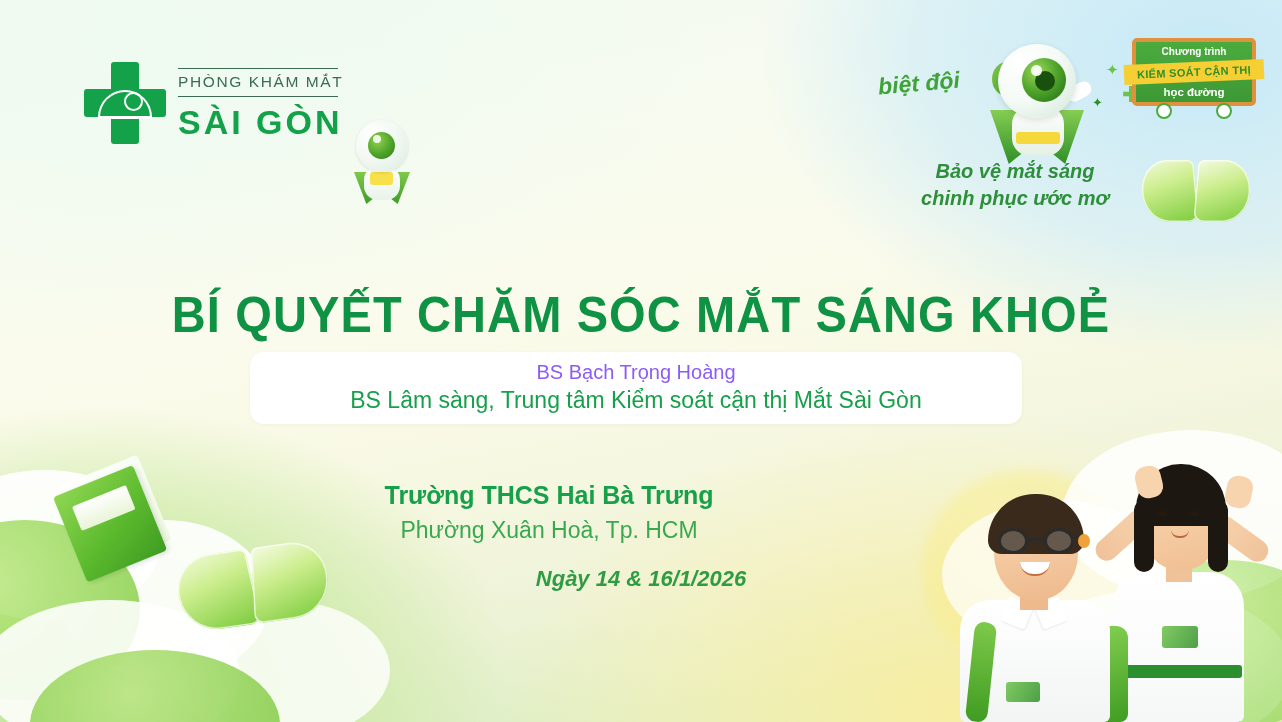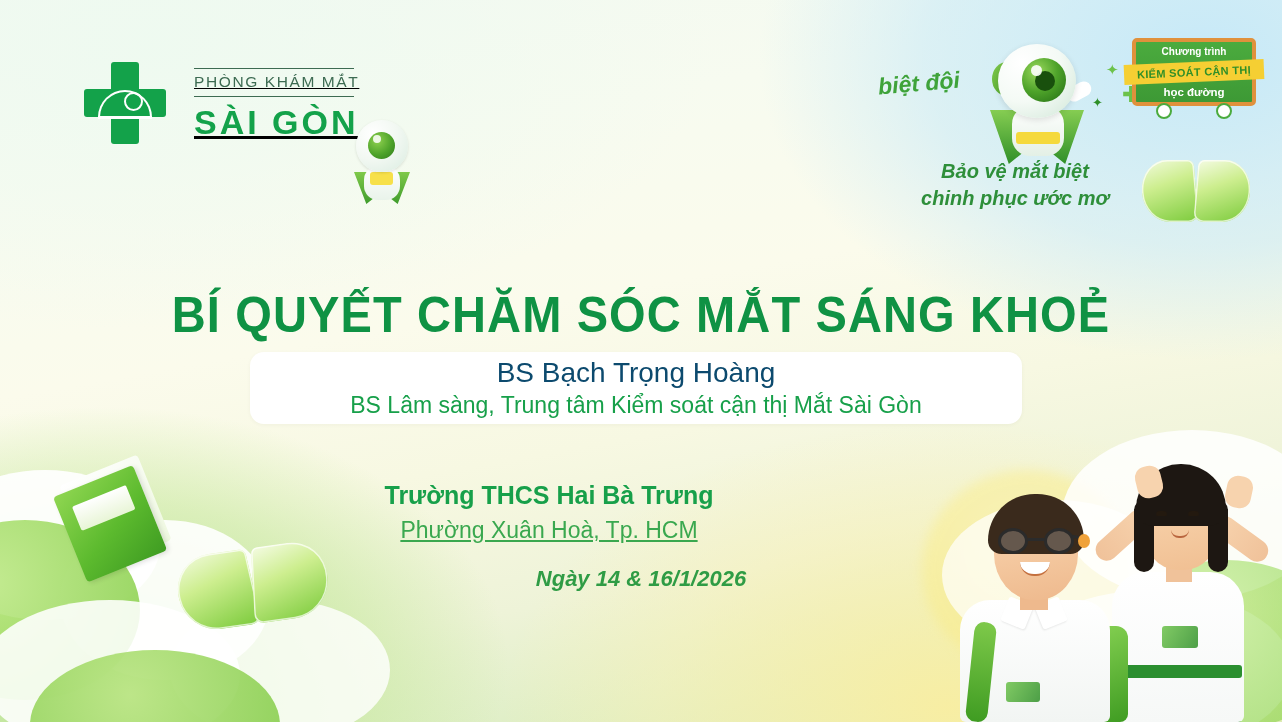--- a/index.html
+++ b/index.html
@@ -65,21 +65,21 @@
     border-radius:30px 30px 0 0;
   }
   .cross .eye-line {
     position:absolute; left:14px; top:54px; width:54px; height:2.6px; background:#ffffff;
   }
   .cross .pupil {
     position:absolute; left:40px; top:30px; width:19px; height:19px;
     border:2.6px solid #ffffff; border-radius:50%;
   }
 
-  #clinic-words { position:absolute; left:132px; top:10px; width:160px; text-align:center;text-decoration:underline; }
+  #clinic-words { position:absolute; left:116px; top:10px; width:160px; text-align:center; }
   #clinic-line1 {
     font-size:15.5px; letter-spacing:1.6px; color:#3d6b52; font-weight:400;
     padding:4px 0 5px; border-top:1.6px solid #3d6b52; border-bottom:1.6px solid #3d6b52;
     white-space:nowrap;
   }
   #clinic-line2 {
     margin-top:6px; font-size:34px; font-weight:bold; letter-spacing:3px;
     color:#13a24a; white-space:nowrap;
   }
 
@@ -255,30 +255,30 @@
     transform:scaleX(0.94);
   }
 
   
   #speaker-panel {
     position:absolute; left:250px; top:352px; width:772px; height:72px;
     background:#ffffff; border-radius:14px;
     display:flex; flex-direction:column; align-items:center; justify-content:center;
     box-shadow:0 1px 4px rgba(0,0,0,.04);
   }
-  #speaker-name { font-size:28px; color:#0c4a6e; line-height:1.28; white-space:nowrap; }
+  #speaker-name { font-size:20px; color:#8b5cf6; line-height:1.28; white-space:nowrap; }
   #speaker-role { font-size:23px; color:#17a04a; line-height:1.28; white-space:nowrap; }
 
   
   #venue-block { position:absolute; left:0; top:478px; width:1098px; text-align:center; }
   #venue-school {
     font-size:25px; font-weight:bold; color:#17a04a; line-height:1.42; white-space:nowrap;
   }
   #venue-address {
-    font-size:23px; color:#3aa84f; line-height:1.42; white-space:nowrap;text-decoration:underline;
+    font-size:23px; color:#3aa84f; line-height:1.42; white-space:nowrap;
   }
   #event-date {
     position:absolute; left:0; top:566px; width:1282px; text-align:center;
     font-size:22px; font-style:italic; font-weight:bold; color:#2f9c45; white-space:nowrap;
   }
 
   
   #students { position:absolute; right:0; bottom:0; width:330px; height:330px; }
 
   .kid { position:absolute; }
@@ -483,21 +483,21 @@
       <div class="bm-side"></div>
       <div class="bm-head"></div>
       <div class="bm-iris"></div>
       <div class="bm-pupil"></div>
       <div class="bm-glare"></div>
     </div>
     <div class="sparkle" id="spk1">✦</div>
     <div class="sparkle" id="spk2">✚</div>
     <div class="sparkle" id="spk3">✦</div>
     <div id="brand-tagline">
-      <div>Bảo vệ mắt biệt</div>
+      <div>Bảo vệ mắt sáng</div>
       <div>chinh phục ước mơ</div>
     </div>
   </div>
 
   <div id="program-badge">
     <div class="pb-board"></div>
     <div class="pb-wheel l"></div>
     <div class="pb-wheel r"></div>
     <div class="pb-top">Chương trình</div>
     <div class="pb-ribbon">

